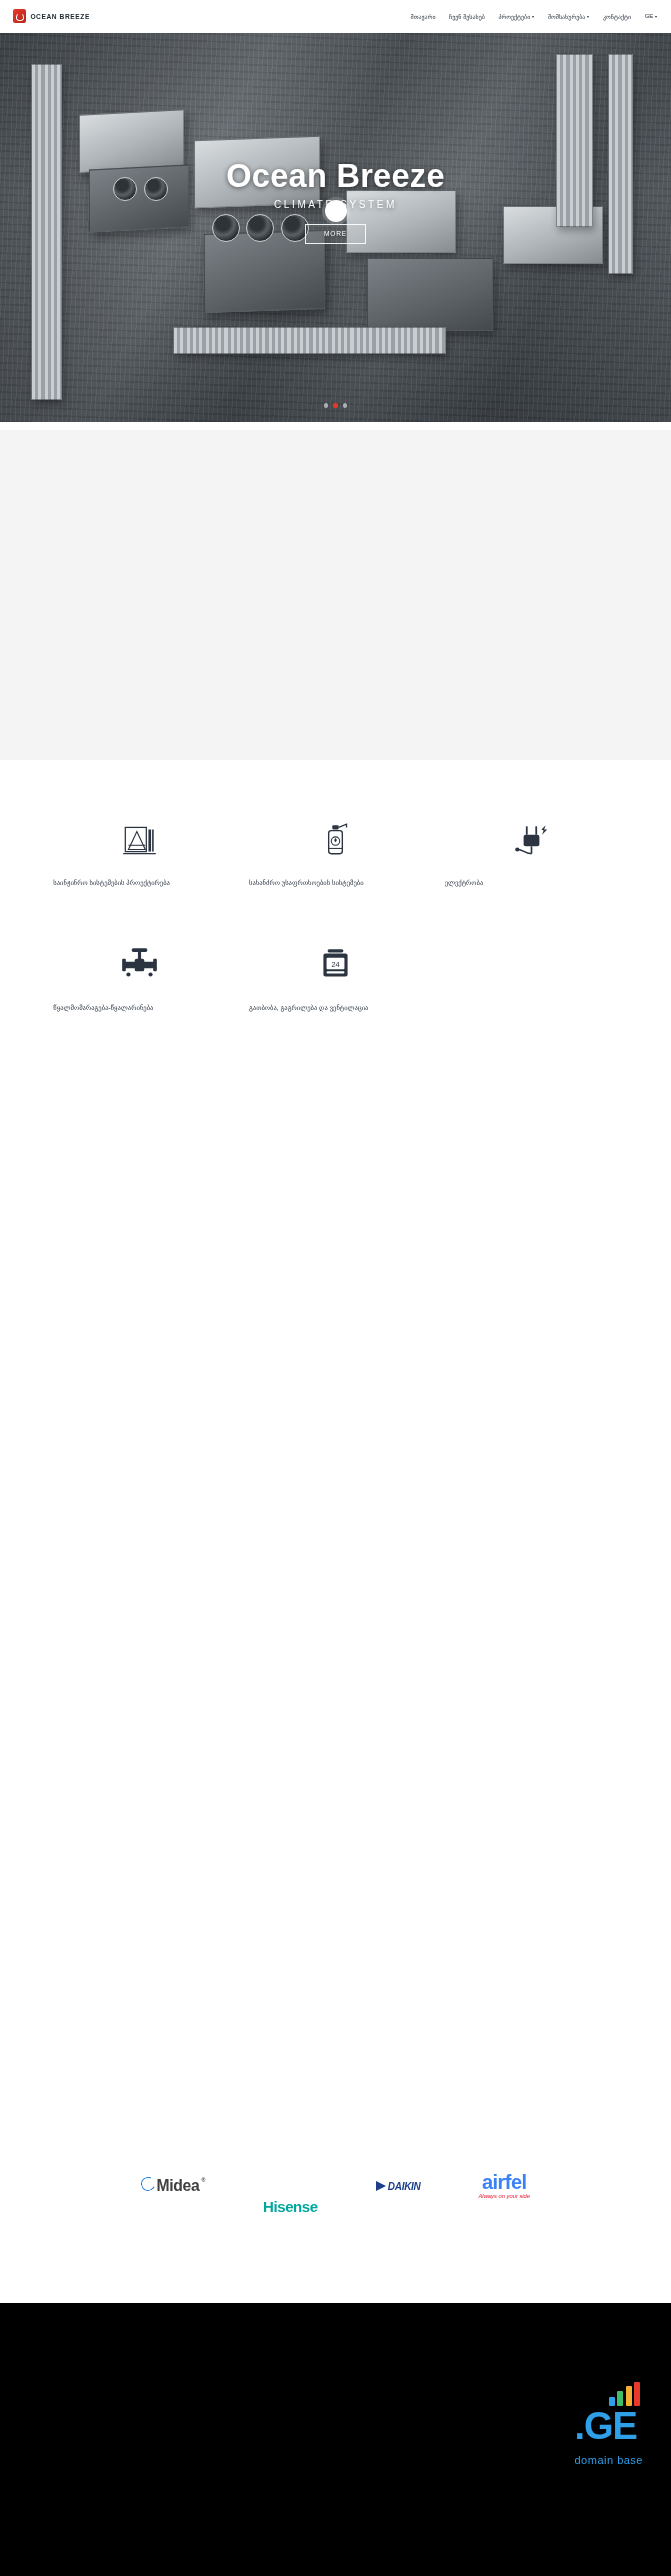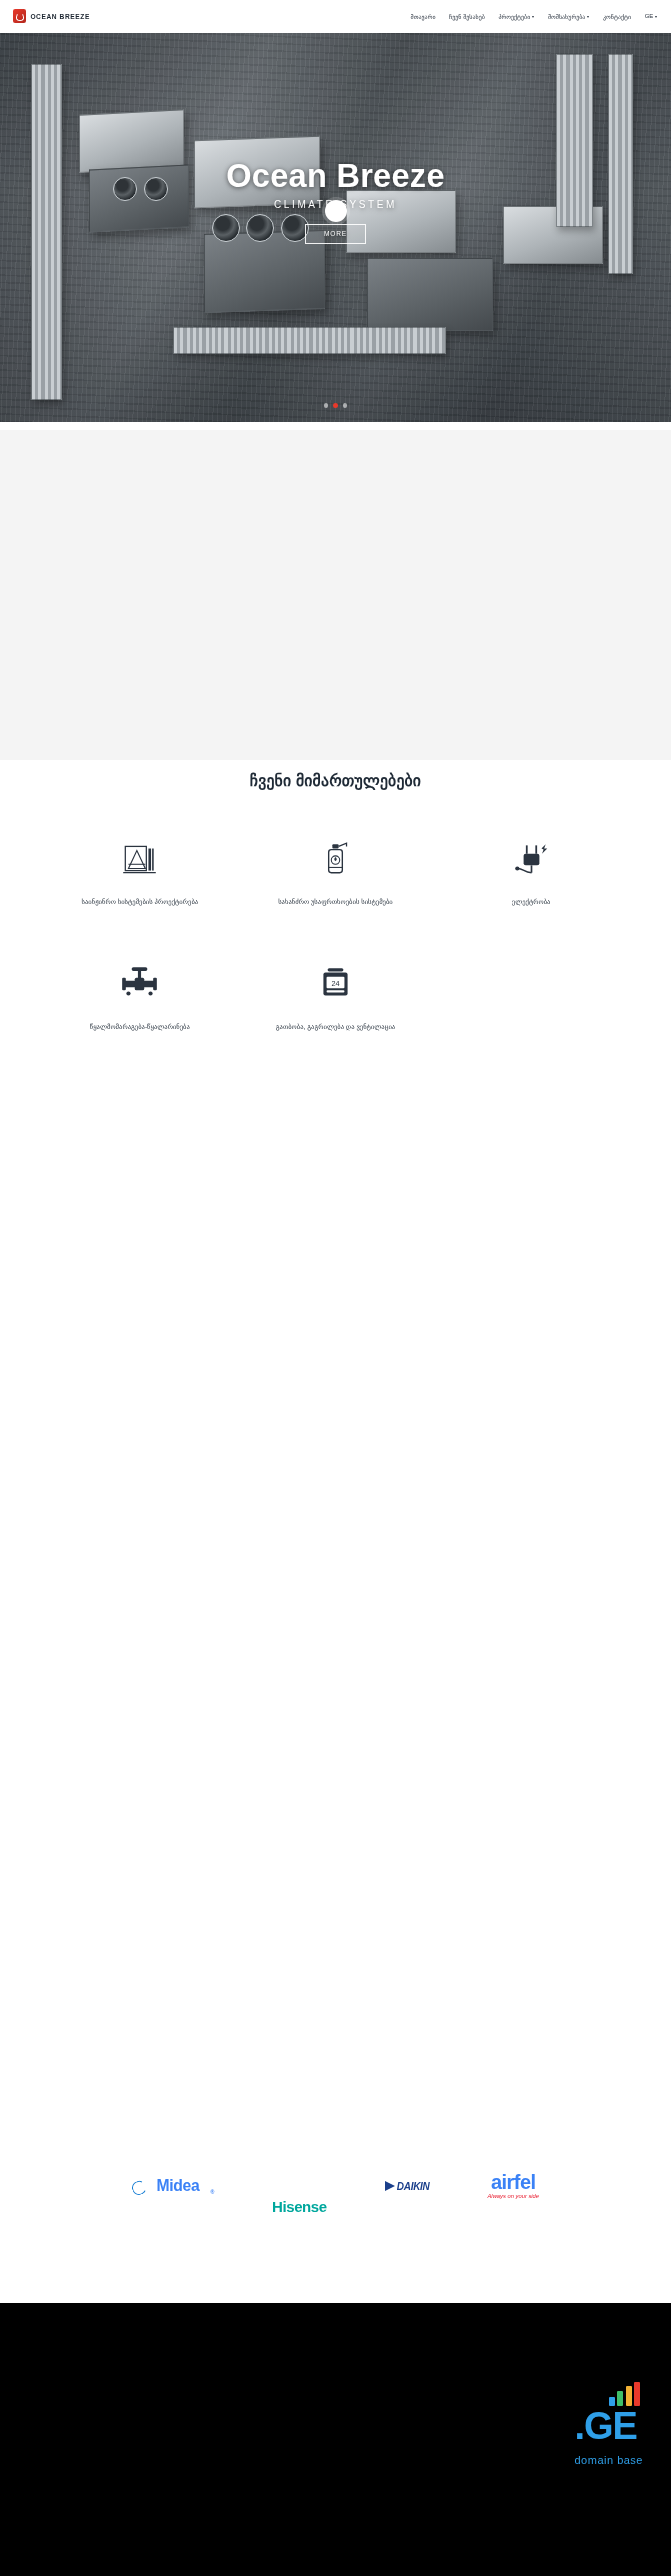--- a/index.html
+++ b/index.html
@@ -209,21 +209,20 @@
   .services-grid {
     margin: 37px auto 0;
     width: 587px;
     display: grid;
     grid-template-columns: repeat(3, 1fr);
     row-gap: 45px;
     justify-items: center;
   }
   .service-card {
     width: 173px;
-    text-align: center;
     cursor: pointer;
   }
   .service-icon {
     height: 63px;
     display: flex;
     align-items: center;
     justify-content: center;
   }
   .service-label {
     margin-top: 7.3px;
@@ -240,25 +239,25 @@
     height: 94px;
     display: flex;
     align-items: center;
     justify-content: center;
     gap: 58px;
   }
   .brand-logo { display: flex; align-items: center; justify-content: center; }
   .logo-midea {
     font-size: 15.7px;
     font-weight: bold;
-    color: #3b82f6;
+    color: #404040;
     letter-spacing: -0.3px;
     display: flex;
-    align-items: flex-end;
-    gap: 11px;
+    align-items: flex-start;
+    gap: 2px;
   }
   .logo-midea .swoosh {
     width: 13.6px; height: 13.6px;
     border: 1.8px solid #1a7fd4;
     border-radius: 50%;
     border-right-color: transparent;
     display: inline-block;
     transform: rotate(-20deg);
   }
   .logo-midea sup { font-size: 5.2px; vertical-align: super; }
@@ -410,21 +409,20 @@
   <div class="hero-dots">
     <span class="hero-dot"></span>
     <span class="hero-dot active"></span>
     <span class="hero-dot"></span>
   </div>
 </div>
 
 <div class="grey-band"></div>
 
 <div class="services">
-  <div class="section-title">ჩვენი მიმართულებები</div>
 
   <div class="services-grid">
 
     <div class="service-card">
       <div class="service-icon">
         <svg width="41" height="41" viewBox="0 0 78 78">
           <rect x="12" y="16" width="40" height="46" fill="none" stroke="#2b3440" stroke-width="2.4"></rect>
           <path d="M18 58 L34 24 L50 58 Z" fill="none" stroke="#2b3440" stroke-width="2.2"></path>
           <line x1="18" y1="50" x2="50" y2="50" stroke="#2b3440" stroke-width="2"></line>
           <rect x="56" y="20" width="5" height="42" fill="#2b3440"></rect>

